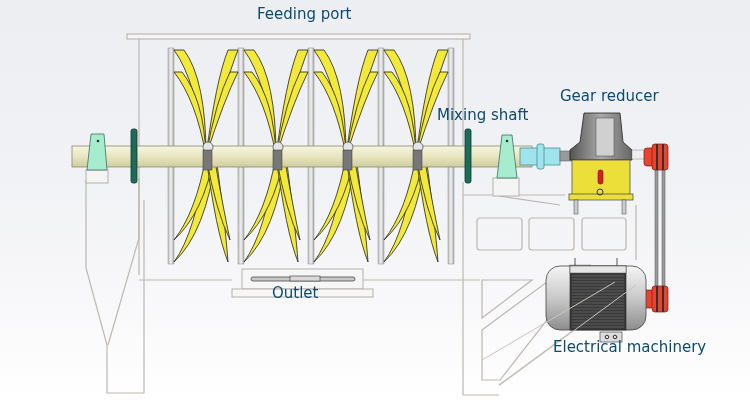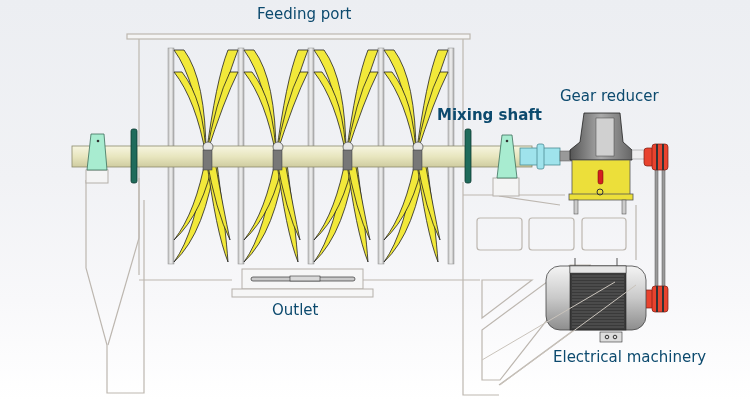--- a/index.html
+++ b/index.html
@@ -208,16 +208,16 @@
     <line x1="617" y1="258" x2="617" y2="266" stroke="#555"></line>
   </g>
 
   <g fill="none" stroke="#c9c3bb" stroke-width="1">
     <line x1="482" y1="360" x2="615" y2="282"></line>
     <line x1="500" y1="385" x2="636" y2="285"></line>
   </g>
 </svg>
 
 <div class="label" style="left:257px;top:7px;">Feeding port</div>
-<div class="label" style="left:437px;top:108px;font-weight:bold;">Mixing shaft</div>
+<div class="label" style="left:437px;top:108px;">Mixing shaft</div>
 <div class="label" style="left:560px;top:89px;">Gear reducer</div>
-<div class="label" style="left:272px;top:303px;">Outlet</div>
-<div class="label" style="left:553px;top:350px;">Electrical machinery</div>
+<div class="label" style="left:272px;top:286px;">Outlet</div>
+<div class="label" style="left:553px;top:340px;">Electrical machinery</div>
 
 </body></html>

